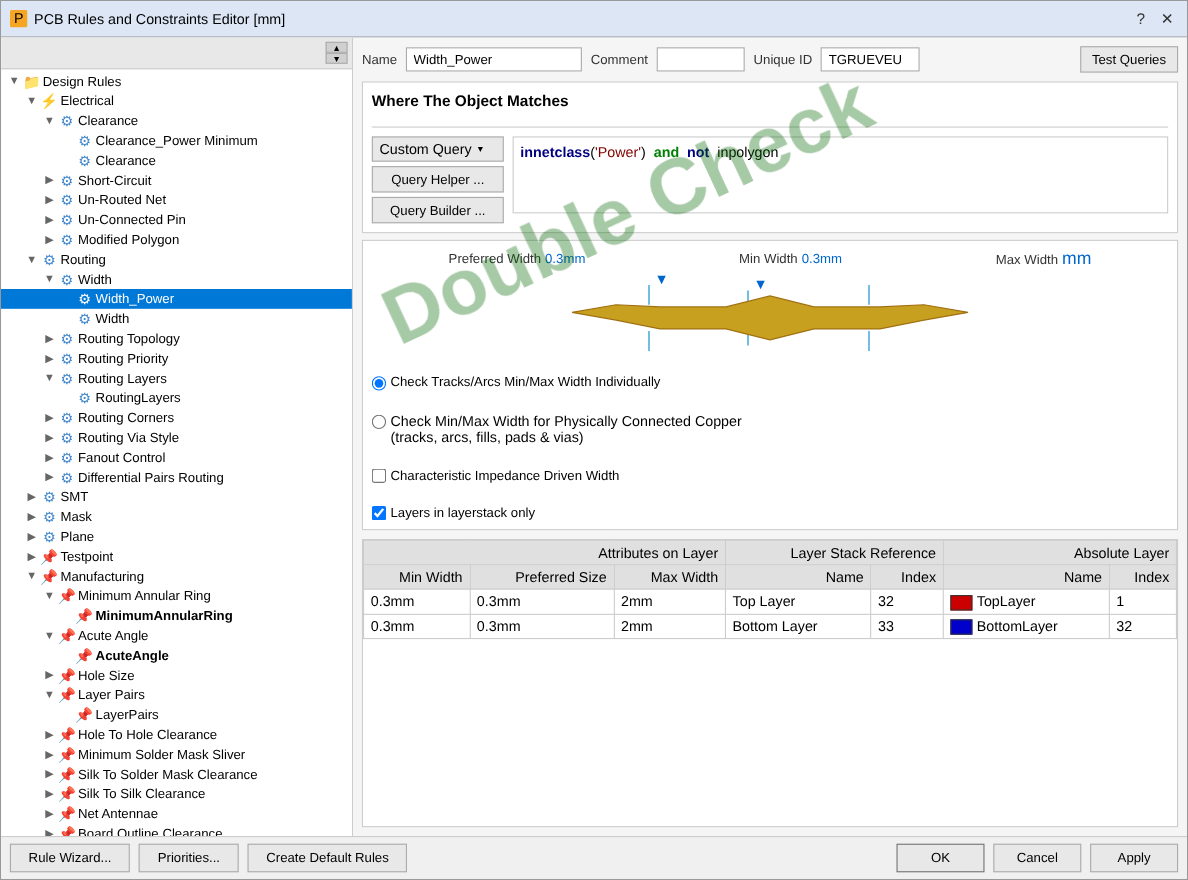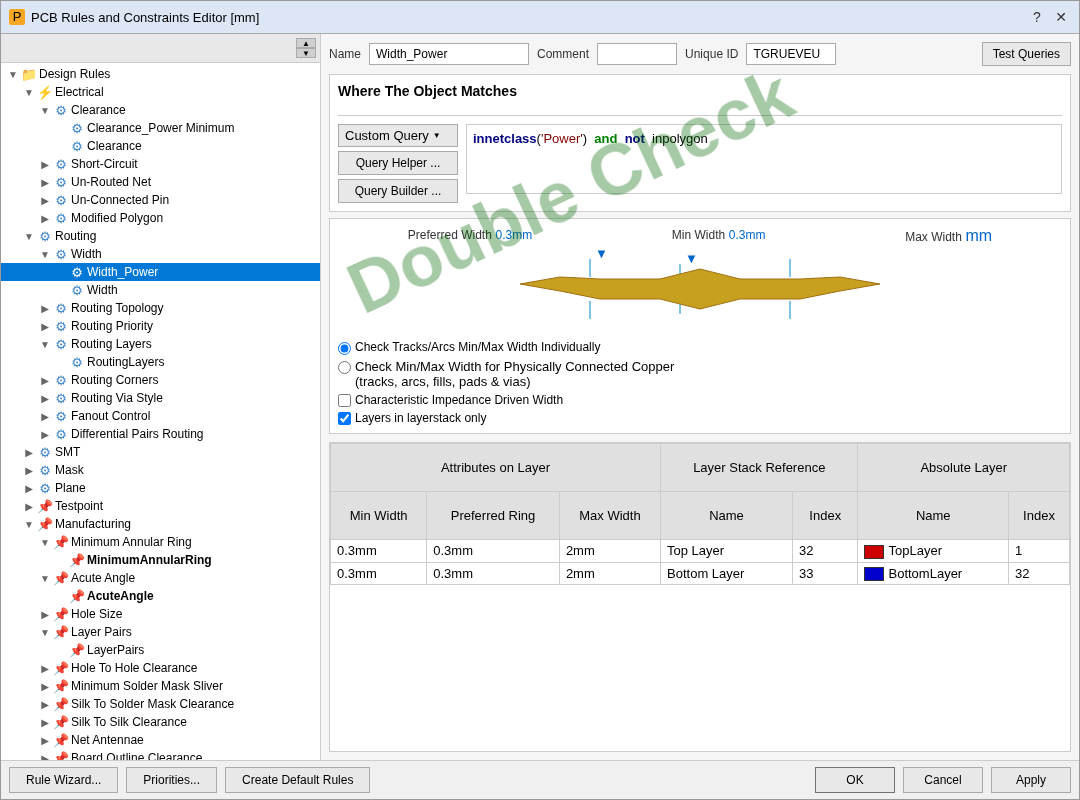--- a/index.html
+++ b/index.html
@@ -44,31 +44,31 @@
     .test-queries-btn { background: #e8e8e8; border: 1px solid #aaa; padding: 4px 10px; cursor: pointer; font-size: 12px; margin-left: auto; }
     
     .section-header { font-size: 14px; font-weight: bold; color: #000; margin-bottom: 8px; border-bottom: 1px solid #ccc; padding-bottom: 16px; }
     .query-row { display: flex; gap: 8px; align-items: flex-start; }
     .query-dropdown { background: #e8e8e8; border: 1px solid #aaa; padding: 3px 6px; cursor: pointer; font-size: 12px; display: flex; align-items: center; gap: 4px; min-width: 120px; }
     .query-dropdown-arrow { font-size: 8px; }
     .query-btn { background: #e8e8e8; border: 1px solid #aaa; padding: 4px 10px; cursor: pointer; font-size: 12px; text-align: center; }
     
     .constraints-section { background: white; border: 1px solid #ccc; padding: 8px; margin-bottom: 8px; flex-shrink: 0; }
     
-    .options-row { display: flex; flex-direction: column; gap: 4px; margin-top: 8px; }
+    .options-row { display: flex; flex-direction: column; gap: 20px; margin-top: 8px; }
     .radio-row { display: flex; align-items: flex-start; gap: 4px; }
     .check-row { display: flex; align-items: center; gap: 4px; }
     .radio-input { margin-top: 2px; flex-shrink: 0; }
     .check-input { flex-shrink: 0; }
     .option-label { font-size: 12px; color: #000; }
     
     .attributes-table-section { background: white; border: 1px solid #ccc; flex: 1; overflow: auto; }
     
     .attr-table { width: 100%; border-collapse: collapse; font-size: 12px; }
-    .attr-table th { background: #e0e0e0; border: 1px solid #ccc; padding: 16px 6px; text-align: center; font-weight: normal; }
+    .attr-table th { background: #e0e0e0; border: 1px solid #ccc; padding: 3px 6px; text-align: right; font-weight: normal; }
     .attr-table td { border: 1px solid #ccc; padding: 3px 6px; }
     .group-header { background: #d8d8d8; }
     .color-box { width: 20px; height: 14px; display: inline-block; border: 1px solid #333; vertical-align: middle; margin-right: 4px; }
     .color-red { background: #cc0000; }
     .color-blue { background: #0000cc; }
     
     
     .bottom-bar { background: #f0f0f0; border-top: 1px solid #ccc; padding: 6px 8px; display: flex; align-items: center; gap: 8px; }
     .bottom-btn { background: #e8e8e8; border: 1px solid #aaa; padding: 5px 16px; cursor: pointer; font-size: 12px; min-width: 80px; }
     .bottom-btn-primary { background: #e8e8e8; border: 1px solid #737373; }
@@ -399,21 +399,21 @@
       <div class="attributes-table-section">
         <table class="attr-table">
           <thead>
             <tr>
               <th colspan="3" class="group-header">Attributes on Layer</th>
               <th colspan="2" class="group-header">Layer Stack Reference</th>
               <th colspan="2" class="group-header">Absolute Layer</th>
             </tr>
             <tr>
               <th>Min Width</th>
-              <th>Preferred Ring</th>
+              <th>Preferred Size</th>
               <th>Max Width</th>
               <th>Name</th>
               <th>Index</th>
               <th>Name</th>
               <th>Index</th>
             </tr>
           </thead>
           <tbody id="table-body">
           <tr>
       <td>0.3mm</td>

